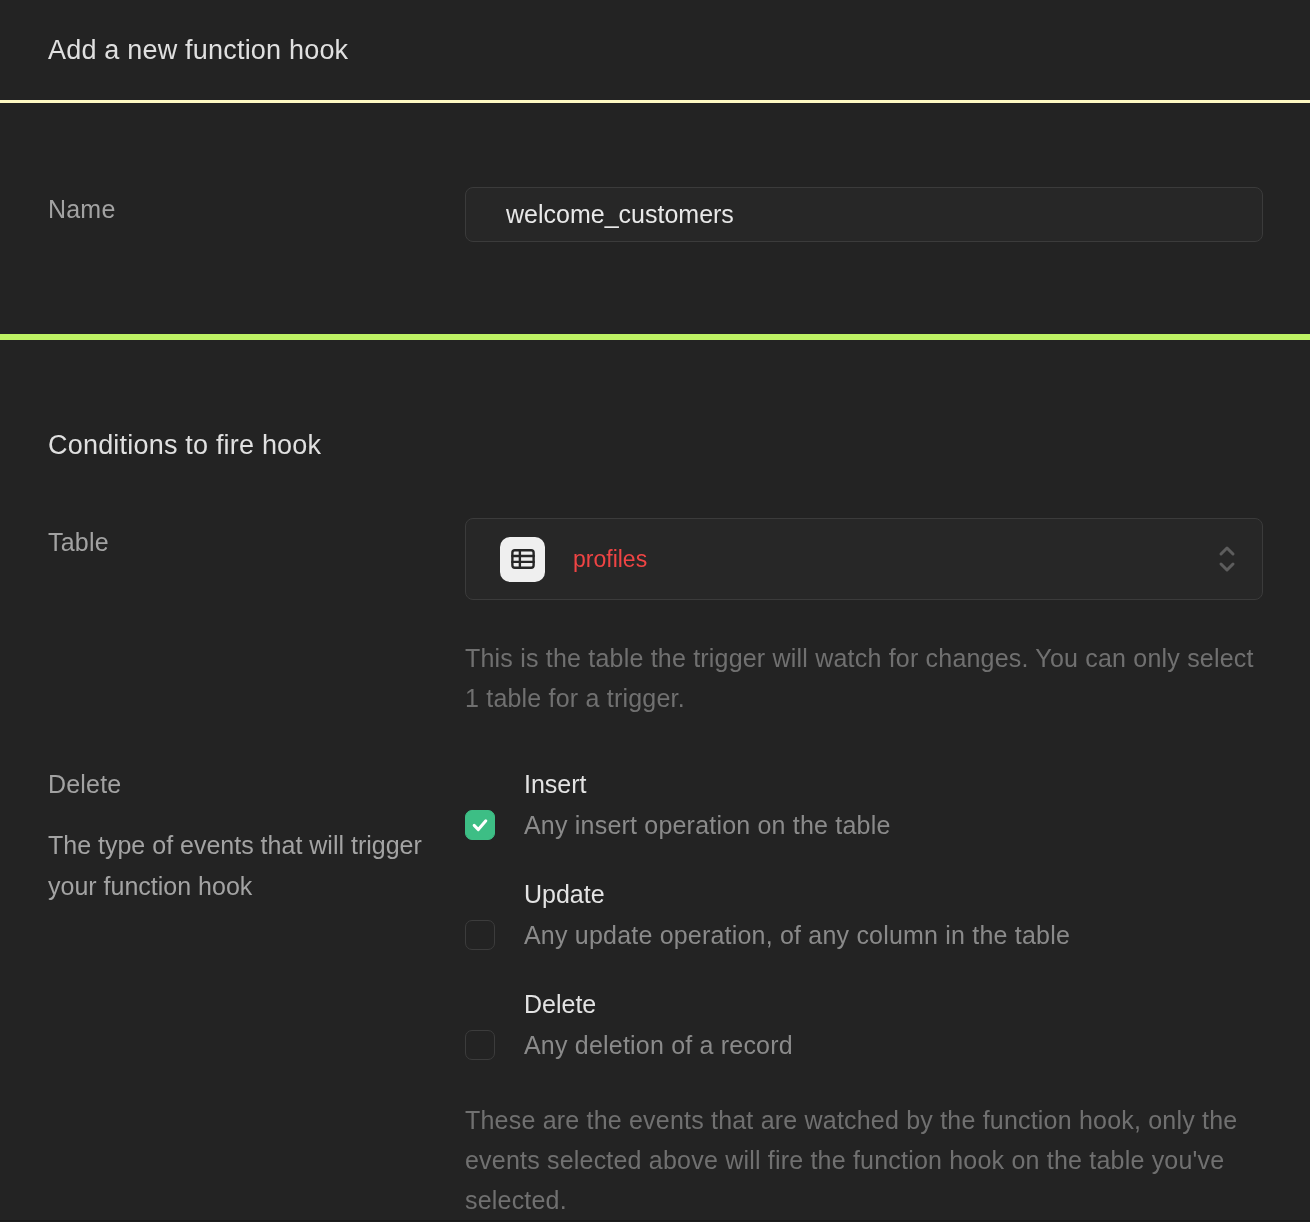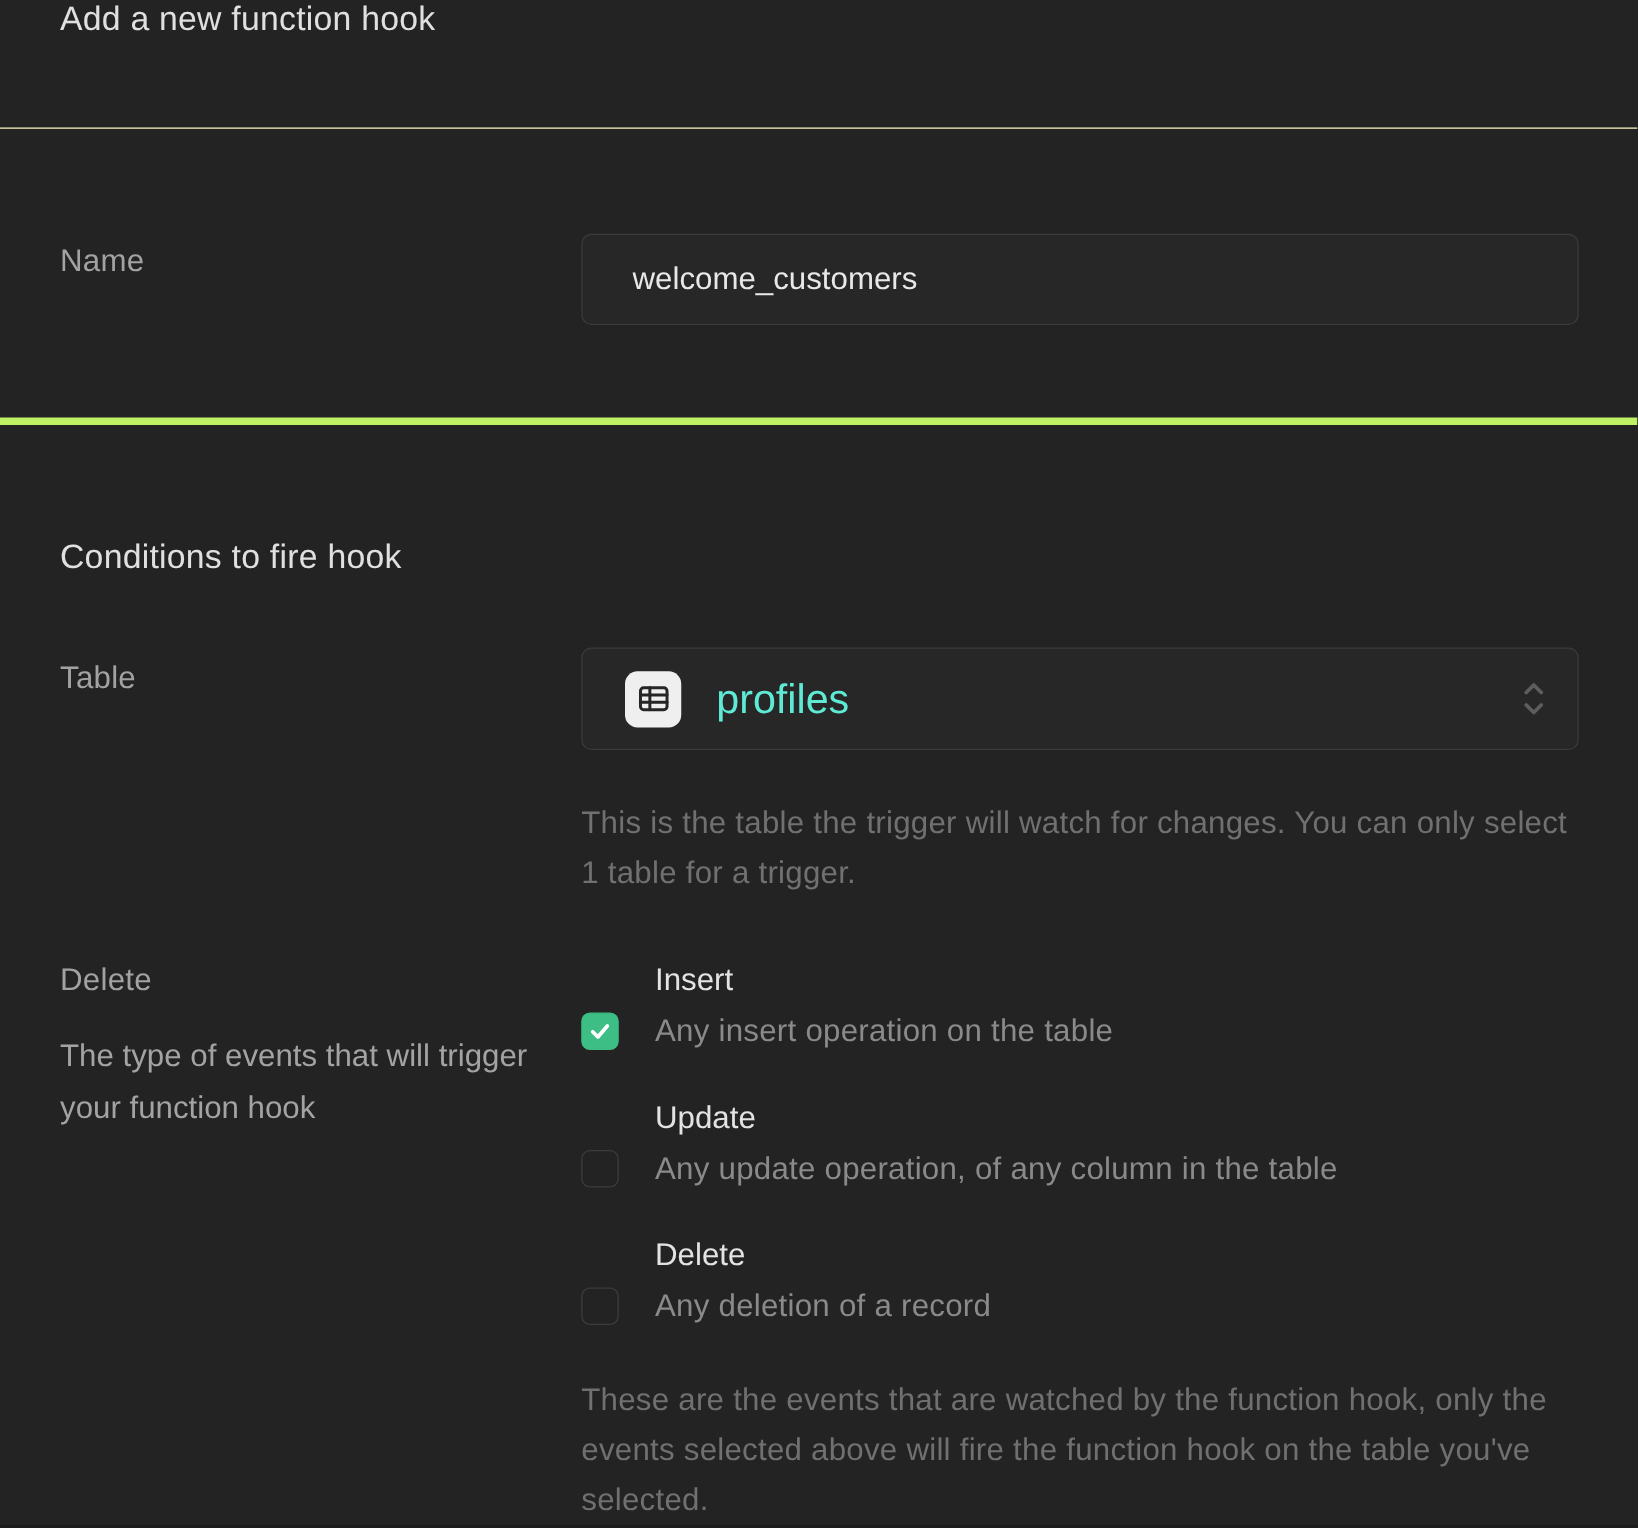--- a/index.html
+++ b/index.html
@@ -8,42 +8,42 @@
     background: #232323;
     font-family: "Liberation Sans", "DejaVu Sans", sans-serif;
     color: #e6e6e6;
     --accent: #3dbe85;
   }
   .panel { width: 1310px; height: 1222px; display: flex; flex-direction: column; background: #232323; }
 
   
   .panel-header {
     height: 103px; flex: none;
-    display: flex; 
+    display: flex; align-items: center;
     padding-left: 48px;
-    border-bottom: 1px solid #fef9c3;
+    border-bottom: 3px solid #fef9c3;
   }
   .panel-title { font-size: 27px; font-weight: 400; color: #e0e0e0; letter-spacing: .2px; }
 
   
   .row { display: flex; }
   .row .left { width: 417px; flex: none; }
   .row .right { flex: 1; min-width: 0; padding-right: 47px; }
 
   .field-label { font-size: 25px; color: #a2a2a2; letter-spacing: .2px; }
 
   
   .section-name {
     padding: 84px 0 0 48px;
     height: 237px; flex: none;
     border-bottom: 6px solid #bef264;
   }
   .section-name .field-label { padding-top: 8px; }
   .text-input {
-    width: 100%; height: 73px;
+    width: 100%; height: 55px;
     background: #272727;
     border: 1px solid #3b3b3b;
     border-radius: 8px;
     padding: 0 36px 0 40px;
     font-size: 25px; color: #e8e8e8;
     font-family: inherit;
     outline: none;
   }
 
   
@@ -61,21 +61,21 @@
     display: flex; align-items: center;
     padding: 0 22px 0 34px;
     cursor: pointer;
   }
   .table-icon-badge {
     width: 45px; height: 45px; flex: none;
     background: #efefef;
     border-radius: 10px;
     display: flex; align-items: center; justify-content: center;
   }
-  .select-value { font-size: 33px; color: #5eead4; margin-left: 28px; flex: 1; }
+  .select-value { font-size: 23px; color: #ef4444; margin-left: 28px; flex: 1; }
   .chevrons { flex: none; display: flex; align-items: center; }
 
   .help-text {
     margin-top: 38px;
     font-size: 25px; line-height: 40px;
     color: #707070; letter-spacing: .2px;
   }
 
   
   .events-row { margin-top: 52px; }

